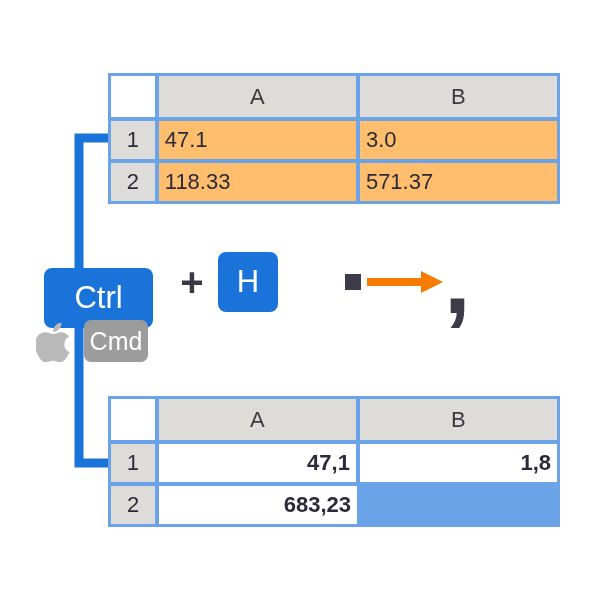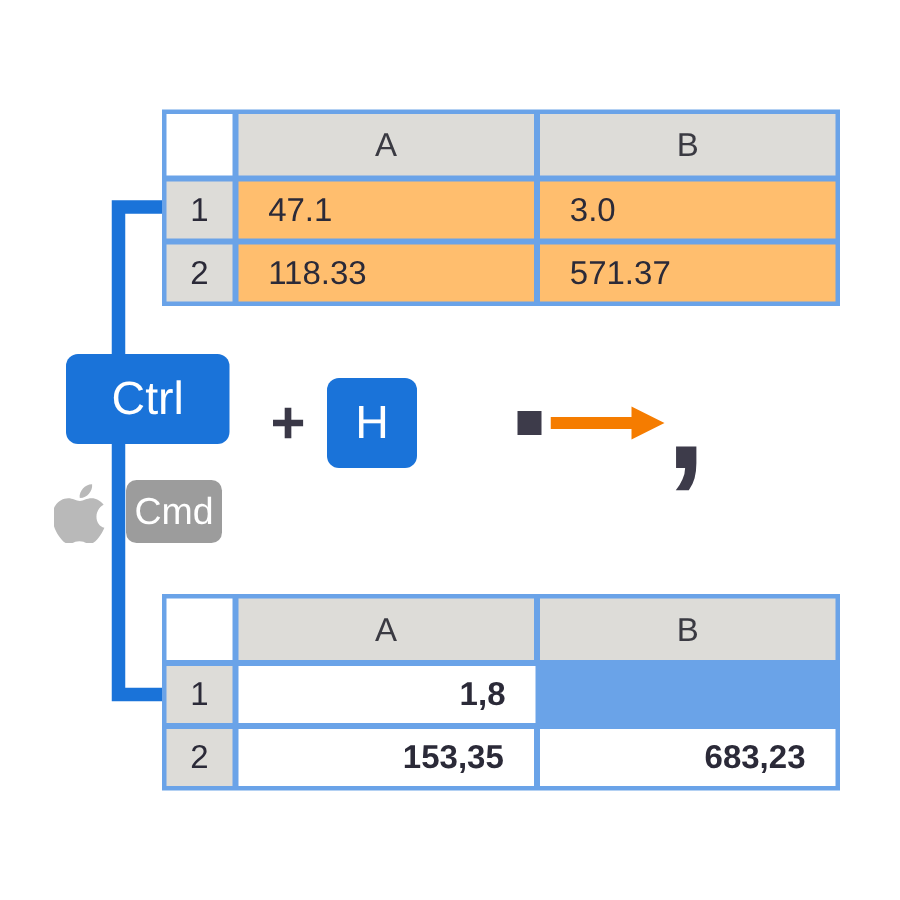--- a/index.html
+++ b/index.html
@@ -64,40 +64,40 @@
   .c-colhead {
     background: #dddcd8;
     justify-content: center;
     font-size: 22px;
     color: #3a3a42;
     height: 41px;
   }
   .c-colhead.wA, .c-data.wA { width: 198px; }
   .c-colhead.wB, .c-data.wB { width: 198px; }
 
-  .c-data { padding: 0 20px; }
+  .c-data { padding: 0 6px; }
   .c-data.orange { background: #ffbe6e; justify-content: flex-start; font-size: 22px; }
   .c-data.plain  { background: #ffffff; justify-content: flex-end; font-weight: bold; font-size: 22px; }
 
   
   .sheet.top .srow:first-child .c-corner,
   .sheet.bottom .srow:first-child .c-corner { height: 41px; }
 
   
   .key {
     position: absolute;
     display: flex;
     align-items: center;
     justify-content: center;
     border-radius: 8px;
     color: #ffffff;
     font-weight: normal;
   }
   .key-ctrl {
-    left: 44px; top: 236px;
+    left: 44px; top: 268px;
     width: 109px; height: 60px;
     background: #1a73d9;
     font-size: 31px;
   }
   .key-h {
     left: 218px; top: 252px;
     width: 60px; height: 60px;
     background: #1a73d9;
     font-size: 31px;
   }
@@ -202,22 +202,22 @@
   <div class="comma-glyph">,</div>
 
   <div class="sheet bottom">
     <div class="srow">
       <div class="cell c-corner"></div>
       <div class="cell c-colhead wA">A</div>
       <div class="cell c-colhead wB">B</div>
     </div>
     <div class="srow">
       <div class="cell c-rowhead">1</div>
+      <div class="cell c-data plain wA">47,1</div>
       <div class="cell c-data plain wB">1,8</div>
     </div>
     <div class="srow">
       <div class="cell c-rowhead">2</div>
-      <div class="cell c-data plain wA">153,35</div>
       <div class="cell c-data plain wB">683,23</div>
     </div>
   </div>
 
 </div>
 
 </body></html>

